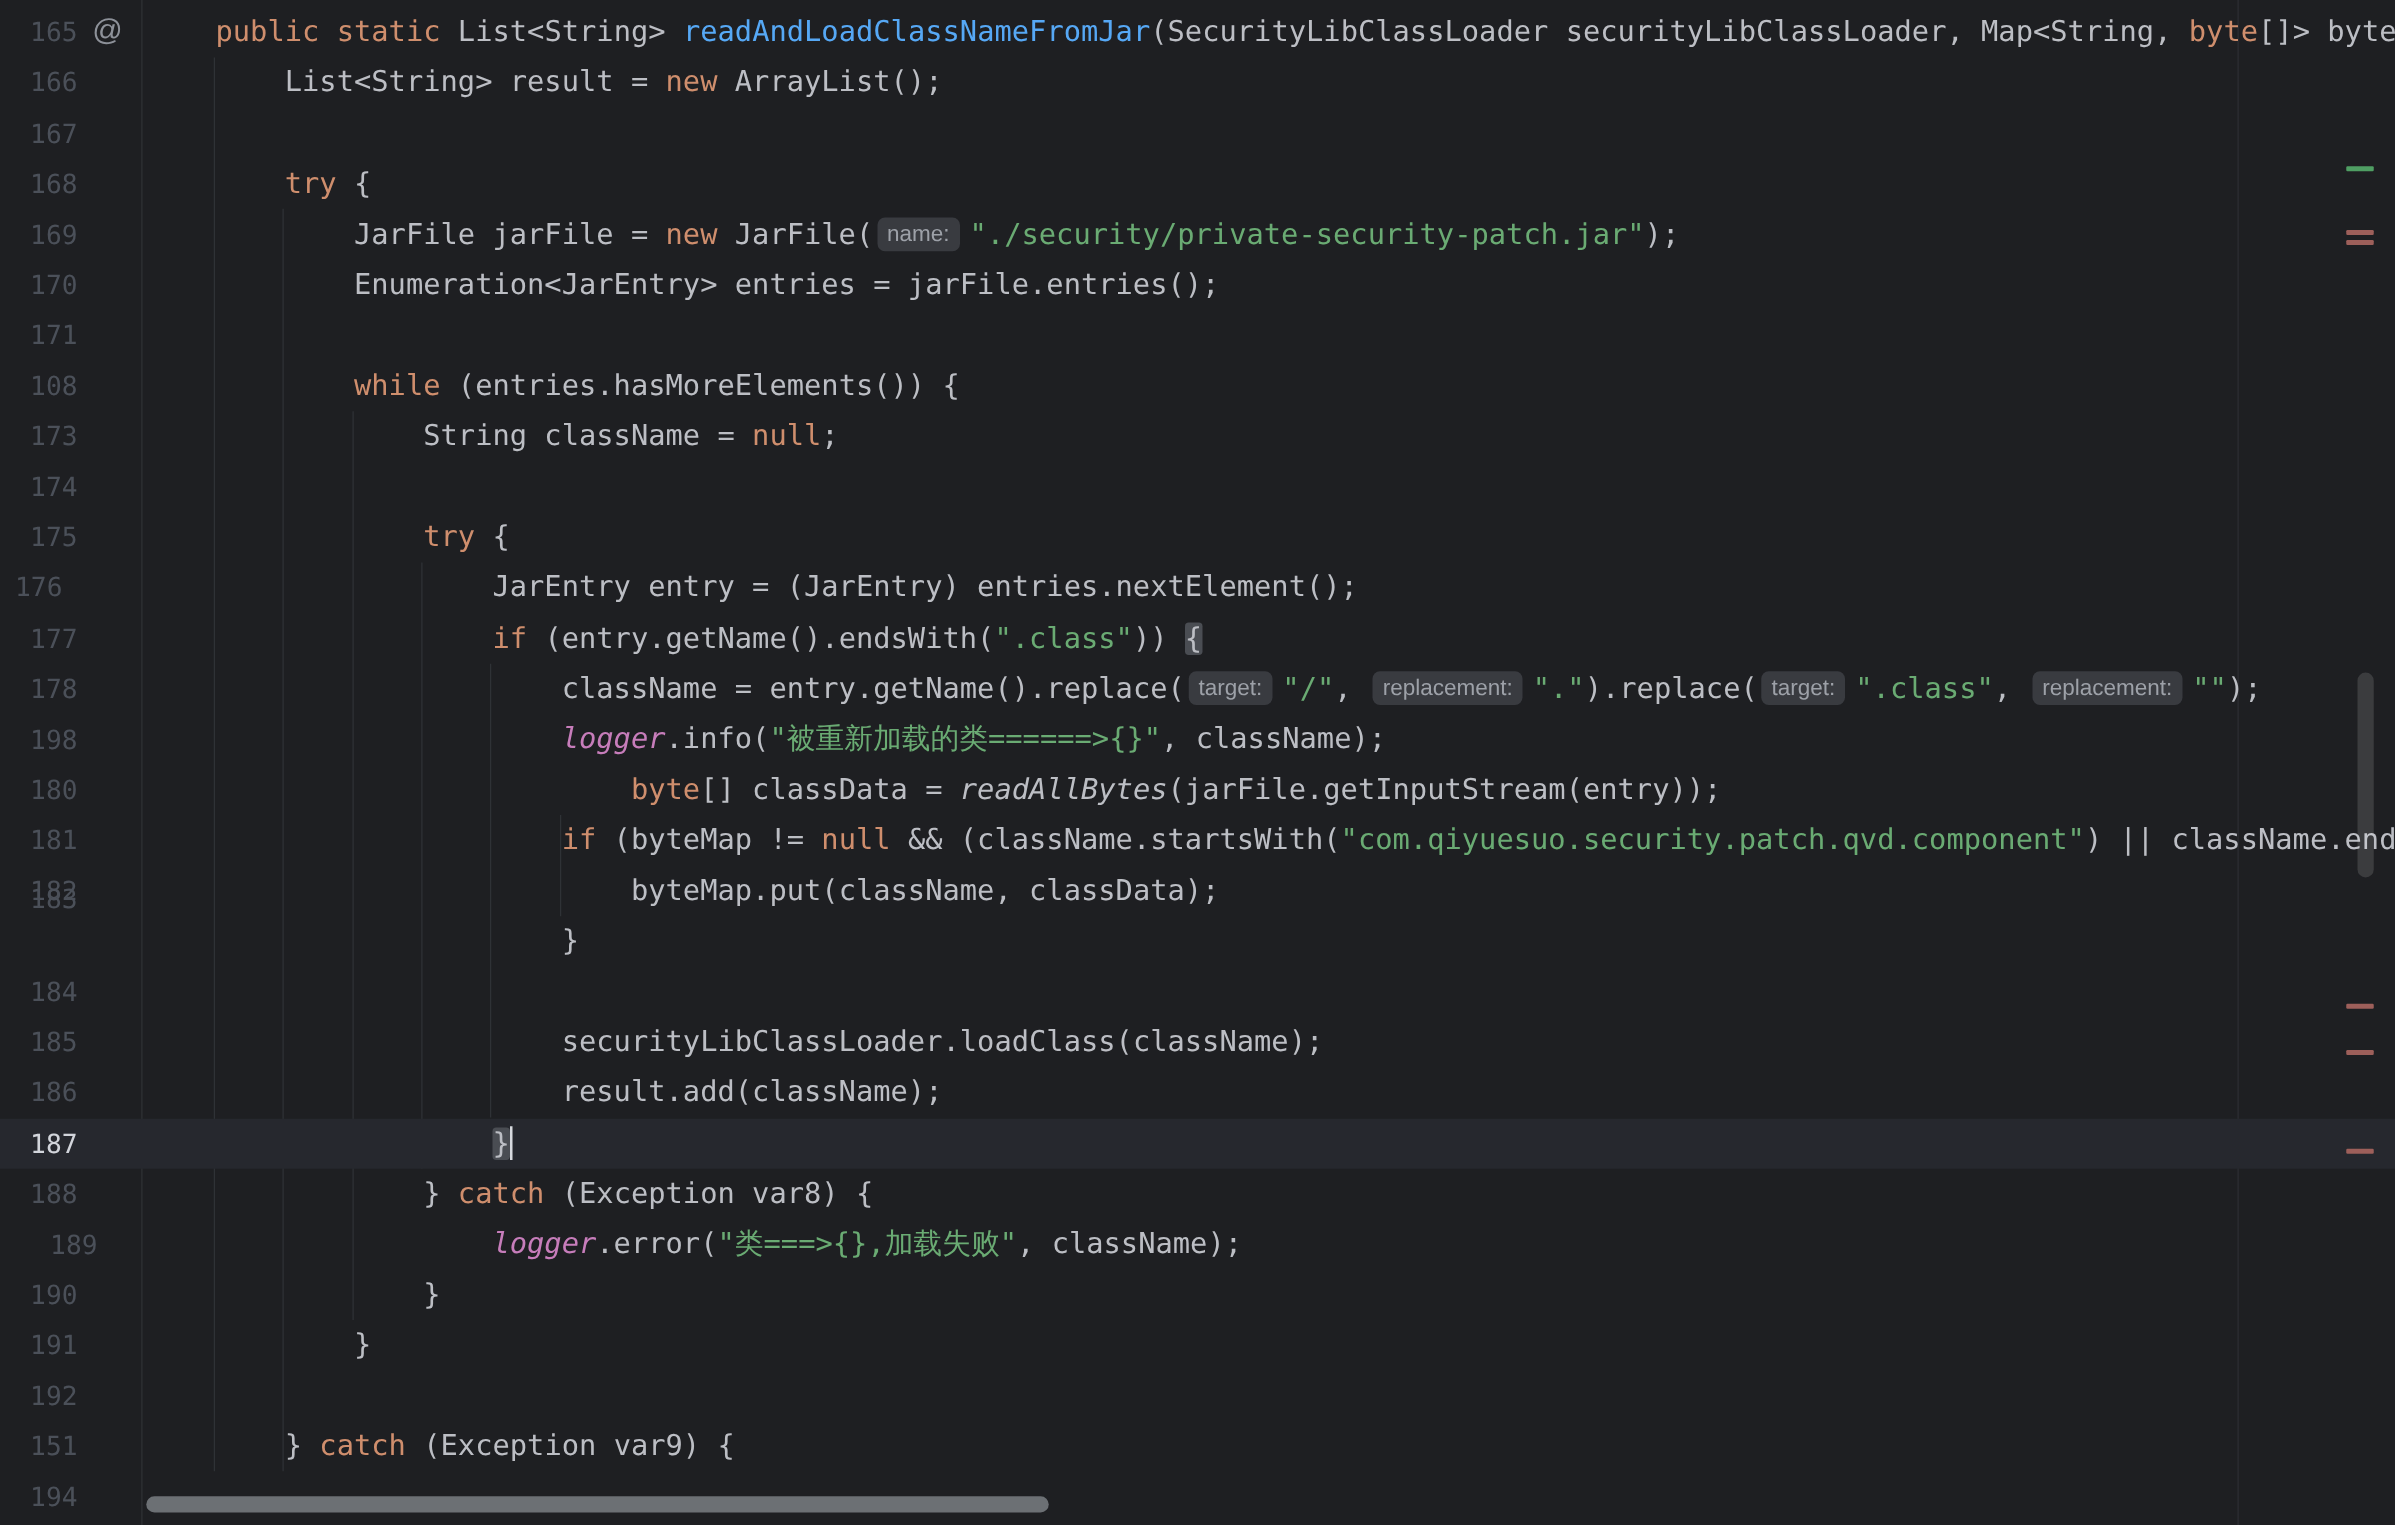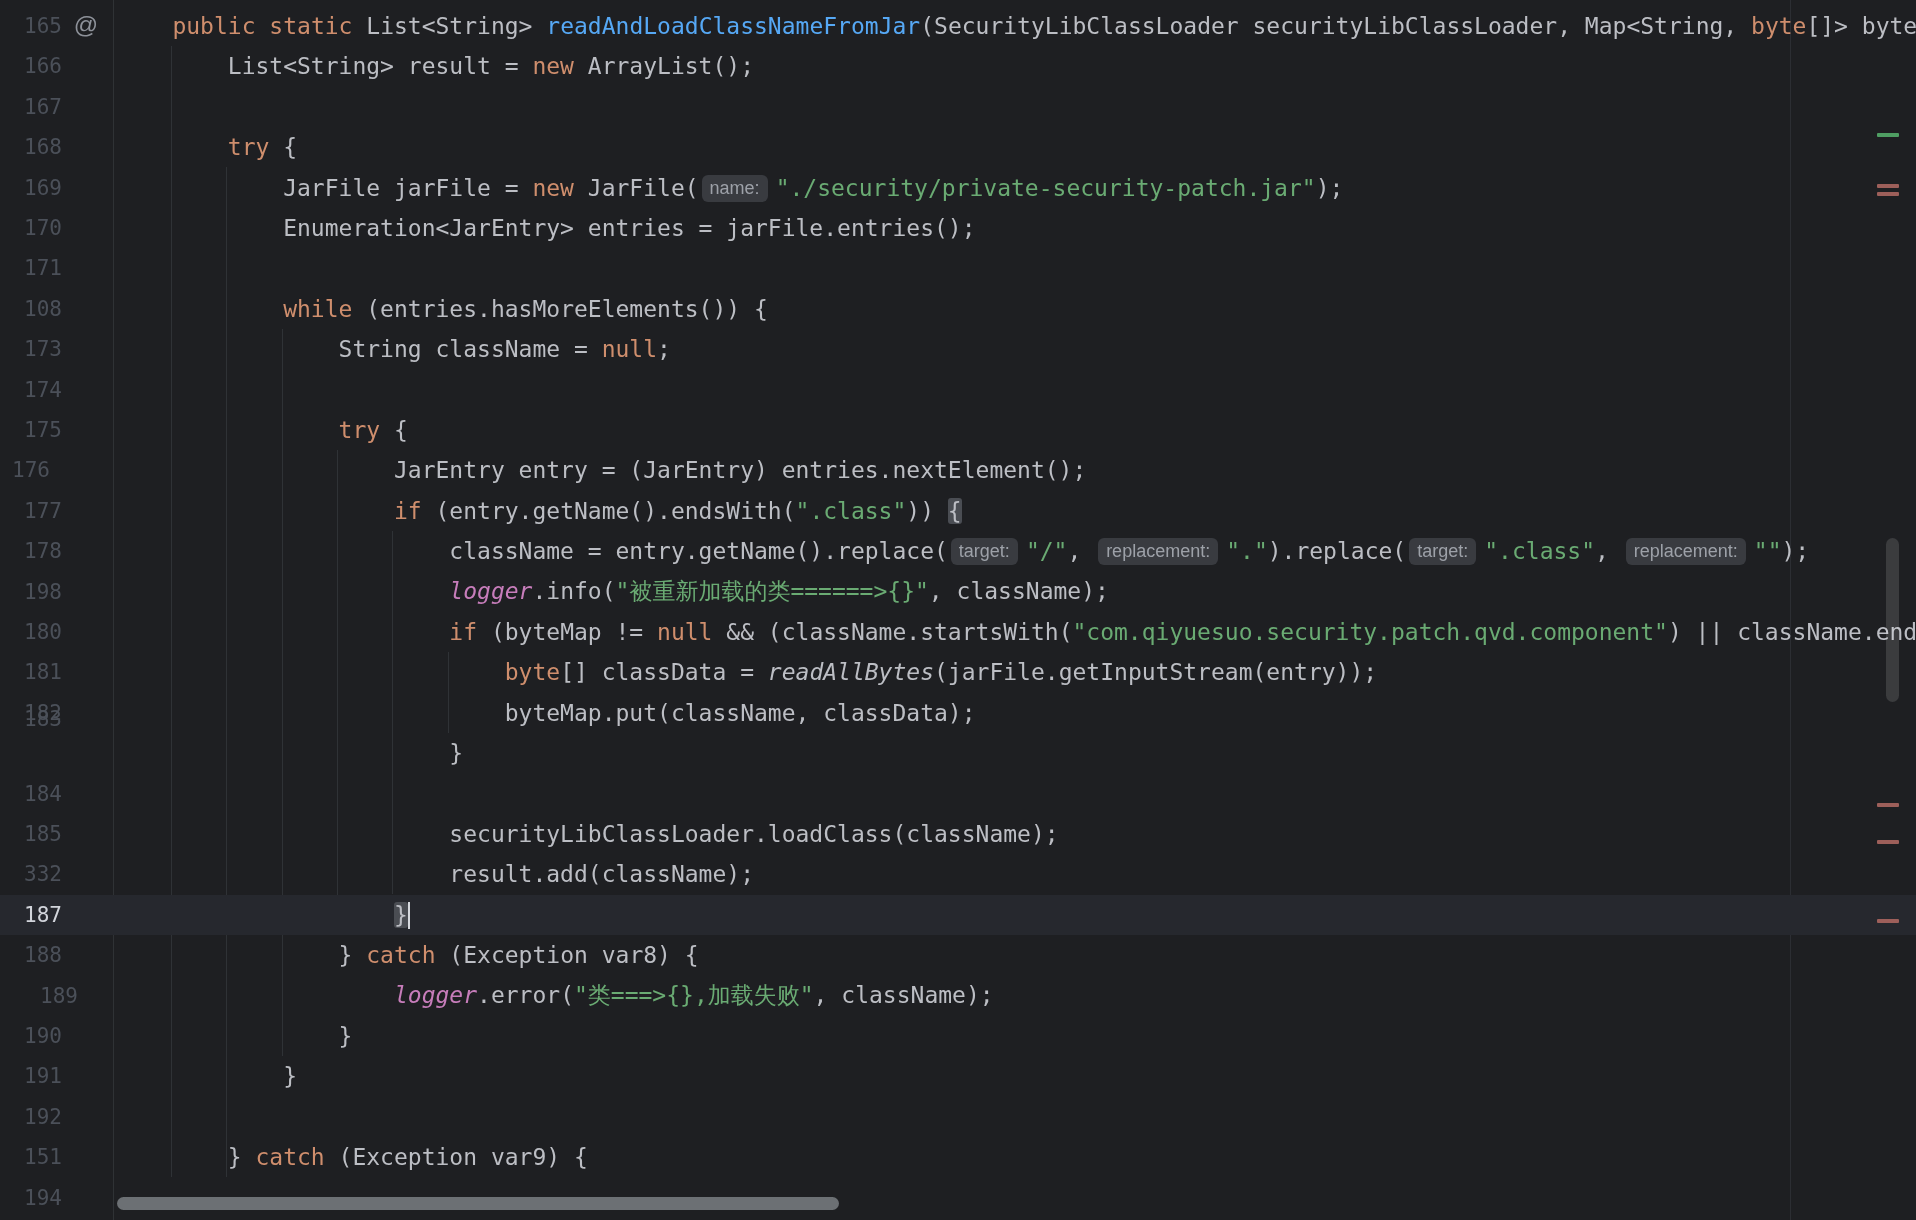--- a/index.html
+++ b/index.html
@@ -76,22 +76,22 @@
       <div class="row"><span>            </span><span class="">Enumeration&lt;JarEntry&gt; entries = jarFile.entries();</span></div>
       <div class="row"><span></span></div>
       <div class="row"><span>            </span><span class="tok-kw">while</span><span class=""> (entries.hasMoreElements()) {</span></div>
       <div class="row"><span>                </span><span class="">String className = </span><span class="tok-kw">null</span><span class="">;</span></div>
       <div class="row"><span></span></div>
       <div class="row"><span>                </span><span class="tok-kw">try</span><span class=""> {</span></div>
       <div class="row"><span>                    </span><span class="">JarEntry entry = (JarEntry) entries.nextElement();</span></div>
       <div class="row"><span>                    </span><span class="tok-kw">if</span><span class=""> (entry.getName().endsWith(</span><span class="tok-str">".class"</span><span class="">)) </span><span class="tok-brace">{</span></div>
       <div class="row"><span>                        </span><span class="">className = entry.getName().replace(</span><span class="inlay">target:</span><span class="tok-str">"/"</span><span class="">, </span><span class="inlay">replacement:</span><span class="tok-str">"."</span><span class="">).replace(</span><span class="inlay">target:</span><span class="tok-str">".class"</span><span class="">, </span><span class="inlay">replacement:</span><span class="tok-str">""</span><span class="">);</span></div>
       <div class="row"><span>                        </span><span class="tok-field">logger</span><span class="">.info(</span><span class="tok-str">"被重新加载的类======&gt;{}"</span><span class="">, className);</span></div>
+      <div class="row"><span>                            </span><span class="tok-kw">byte</span><span class="">[] classData = </span><span class="tok-it">readAllBytes</span><span class="">(jarFile.getInputStream(entry));</span></div>
       <div class="row"><span>                        </span><span class="tok-kw">if</span><span class=""> (byteMap != </span><span class="tok-kw">null</span><span class=""> &amp;&amp; (className.startsWith(</span><span class="tok-str">"com.qiyuesuo.security.patch.qvd.component"</span><span class="">) || className.end</span></div>
-      <div class="row"><span>                            </span><span class="tok-kw">byte</span><span class="">[] classData = </span><span class="tok-it">readAllBytes</span><span class="">(jarFile.getInputStream(entry));</span></div>
       <div class="row"><span>                            </span><span class="">byteMap.put(className, classData);</span></div>
       <div class="row"><span>                        </span><span class="">}</span></div>
       <div class="row"><span></span></div>
       <div class="row"><span>                        </span><span class="">securityLibClassLoader.loadClass(className);</span></div>
       <div class="row"><span>                        </span><span class="">result.add(className);</span></div>
       <div class="row current"><span>                    </span><span class="tok-brace">}</span><span class="caret"></span></div>
       <div class="row"><span>                </span><span class="">} </span><span class="tok-kw">catch</span><span class=""> (Exception var8) {</span></div>
       <div class="row"><span>                    </span><span class="tok-field">logger</span><span class="">.error(</span><span class="tok-str">"类===&gt;{},加载失败"</span><span class="">, className);</span></div>
       <div class="row"><span>                </span><span class="">}</span></div>
       <div class="row"><span>            </span><span class="">}</span></div>
@@ -114,21 +114,21 @@
       <div class="gnum" style="top: 444.4px; text-align: center;">176</div>
       <div class="gnum" style="top: 484.8px;">177</div>
       <div class="gnum" style="top: 525.2px;">178</div>
       <div class="gnum" style="top: 565.6px;">198</div>
       <div class="gnum" style="top: 606px;">180</div>
       <div class="gnum" style="top: 646.4px;">181</div>
       <div class="gnum" style="top: 686.8px;">182</div>
       <div class="gnum" style="top: 693px; padding-left: 13px;">183</div>
       <div class="gnum" style="top: 767.6px;">184</div>
       <div class="gnum" style="top: 808px;">185</div>
-      <div class="gnum" style="top: 848.4px;">332</div>
+      <div class="gnum" style="top: 848.4px;">186</div>
       <div class="gnum current" style="top: 888.8px;">187</div>
       <div class="gnum" style="top: 929.2px;">188</div>
       <div class="gnum" style="top: 969.6px; margin-left: 16px;">189</div>
       <div class="gnum" style="top: 1010px;">190</div>
       <div class="gnum" style="top: 1050.4px;">191</div>
       <div class="gnum" style="top: 1090.8px;">192</div>
       <div class="gnum" style="top: 1131.2px;">151</div>
       <div class="gnum" style="top: 1171.6px;">194</div>
     </div>
   <div class="gutter-icon">@</div>

